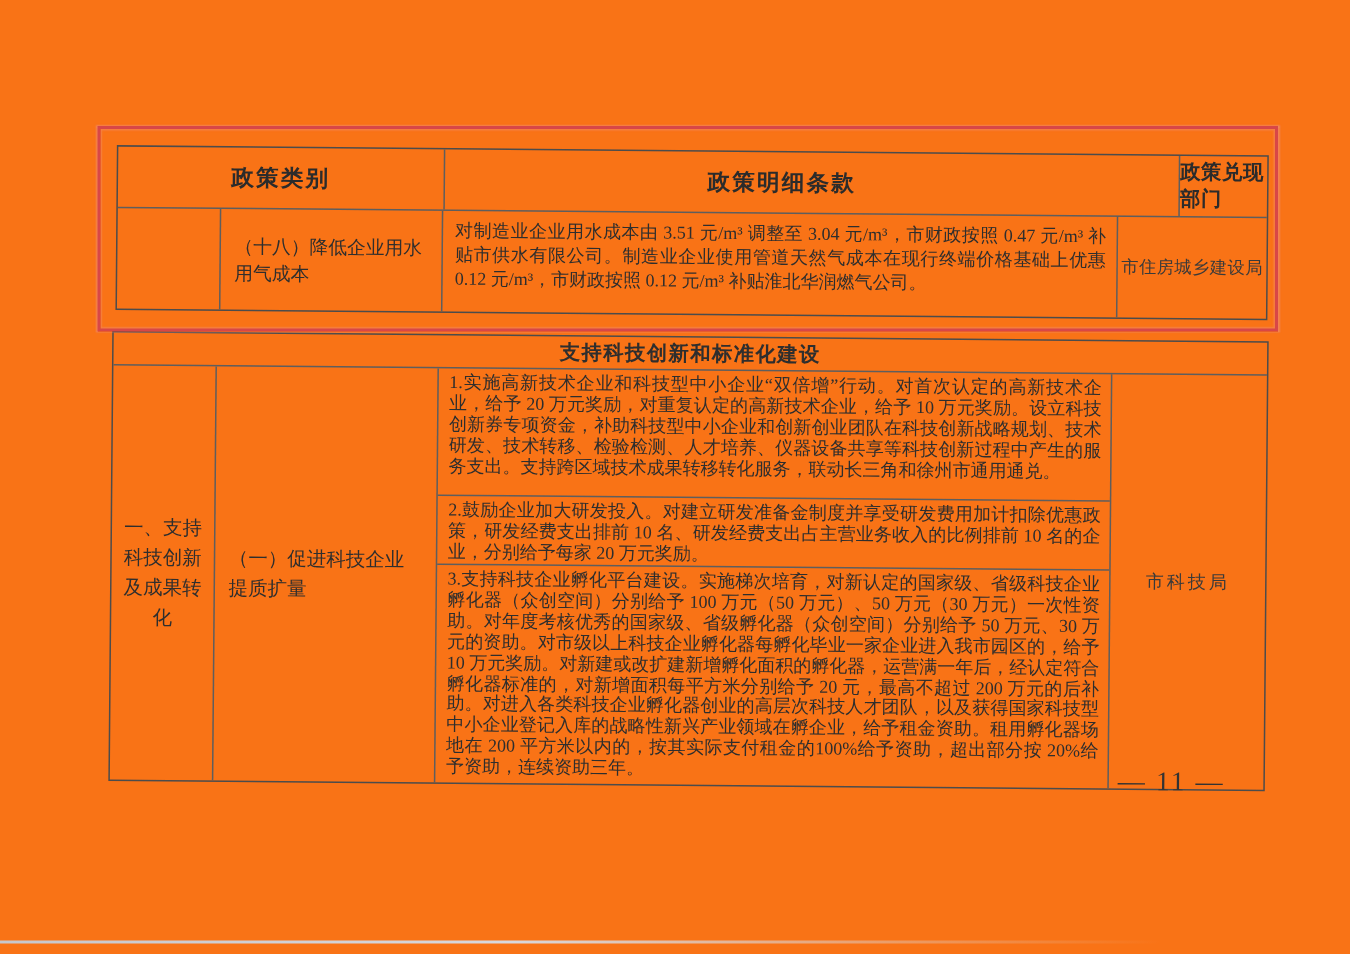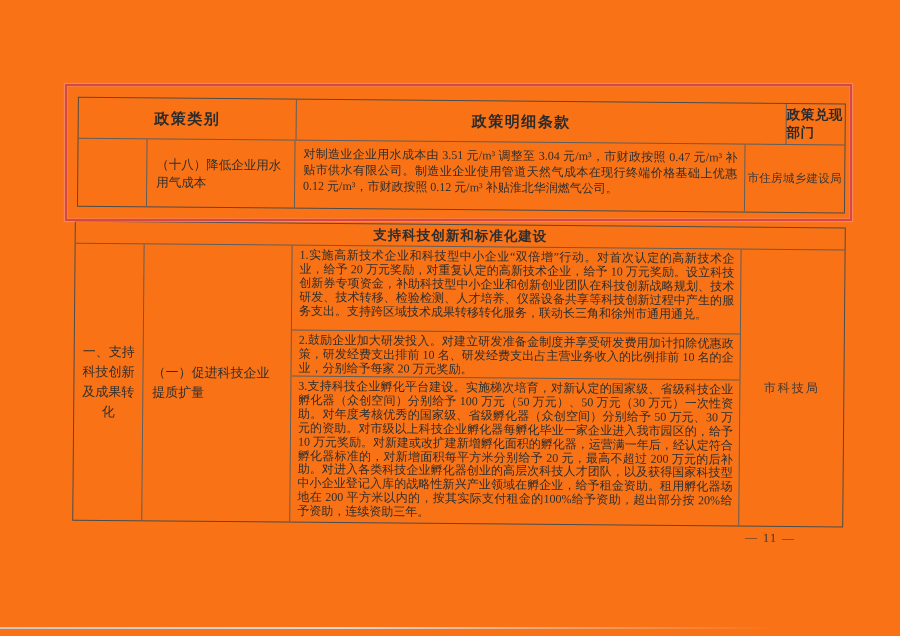--- a/index.html
+++ b/index.html
@@ -54,21 +54,21 @@
   .item-2{height:46px;border-top:1px solid #5e5e5e;}
   .item-3{height:146px;border-top:1px solid #5e5e5e;}
   .dept2-cell{flex:1;font-size:12px;letter-spacing:2px;color:#3a3a3a;}
 
   
   .highlight-rect{position:absolute;left:65px;top:84px;width:787px;height:137px;
     border:2.5px solid #d84747;box-sizing:border-box;
     box-shadow:0 0 1px 1px rgba(238,150,150,0.55), inset 0 0 1px 1px rgba(238,150,150,0.35);
     pointer-events:none;}
 
-  .page-number{position:absolute;left:747px;top:528px;font-size:12px;
+  .page-number{position:absolute;left:747px;top:508px;font-size:18px;
     letter-spacing:1.5px;color:#333;}
 </style>
 </head>
 <body>
 
 <div class="scan-page">
 
   <div class="content">
 
     <div class="tbl t1">

